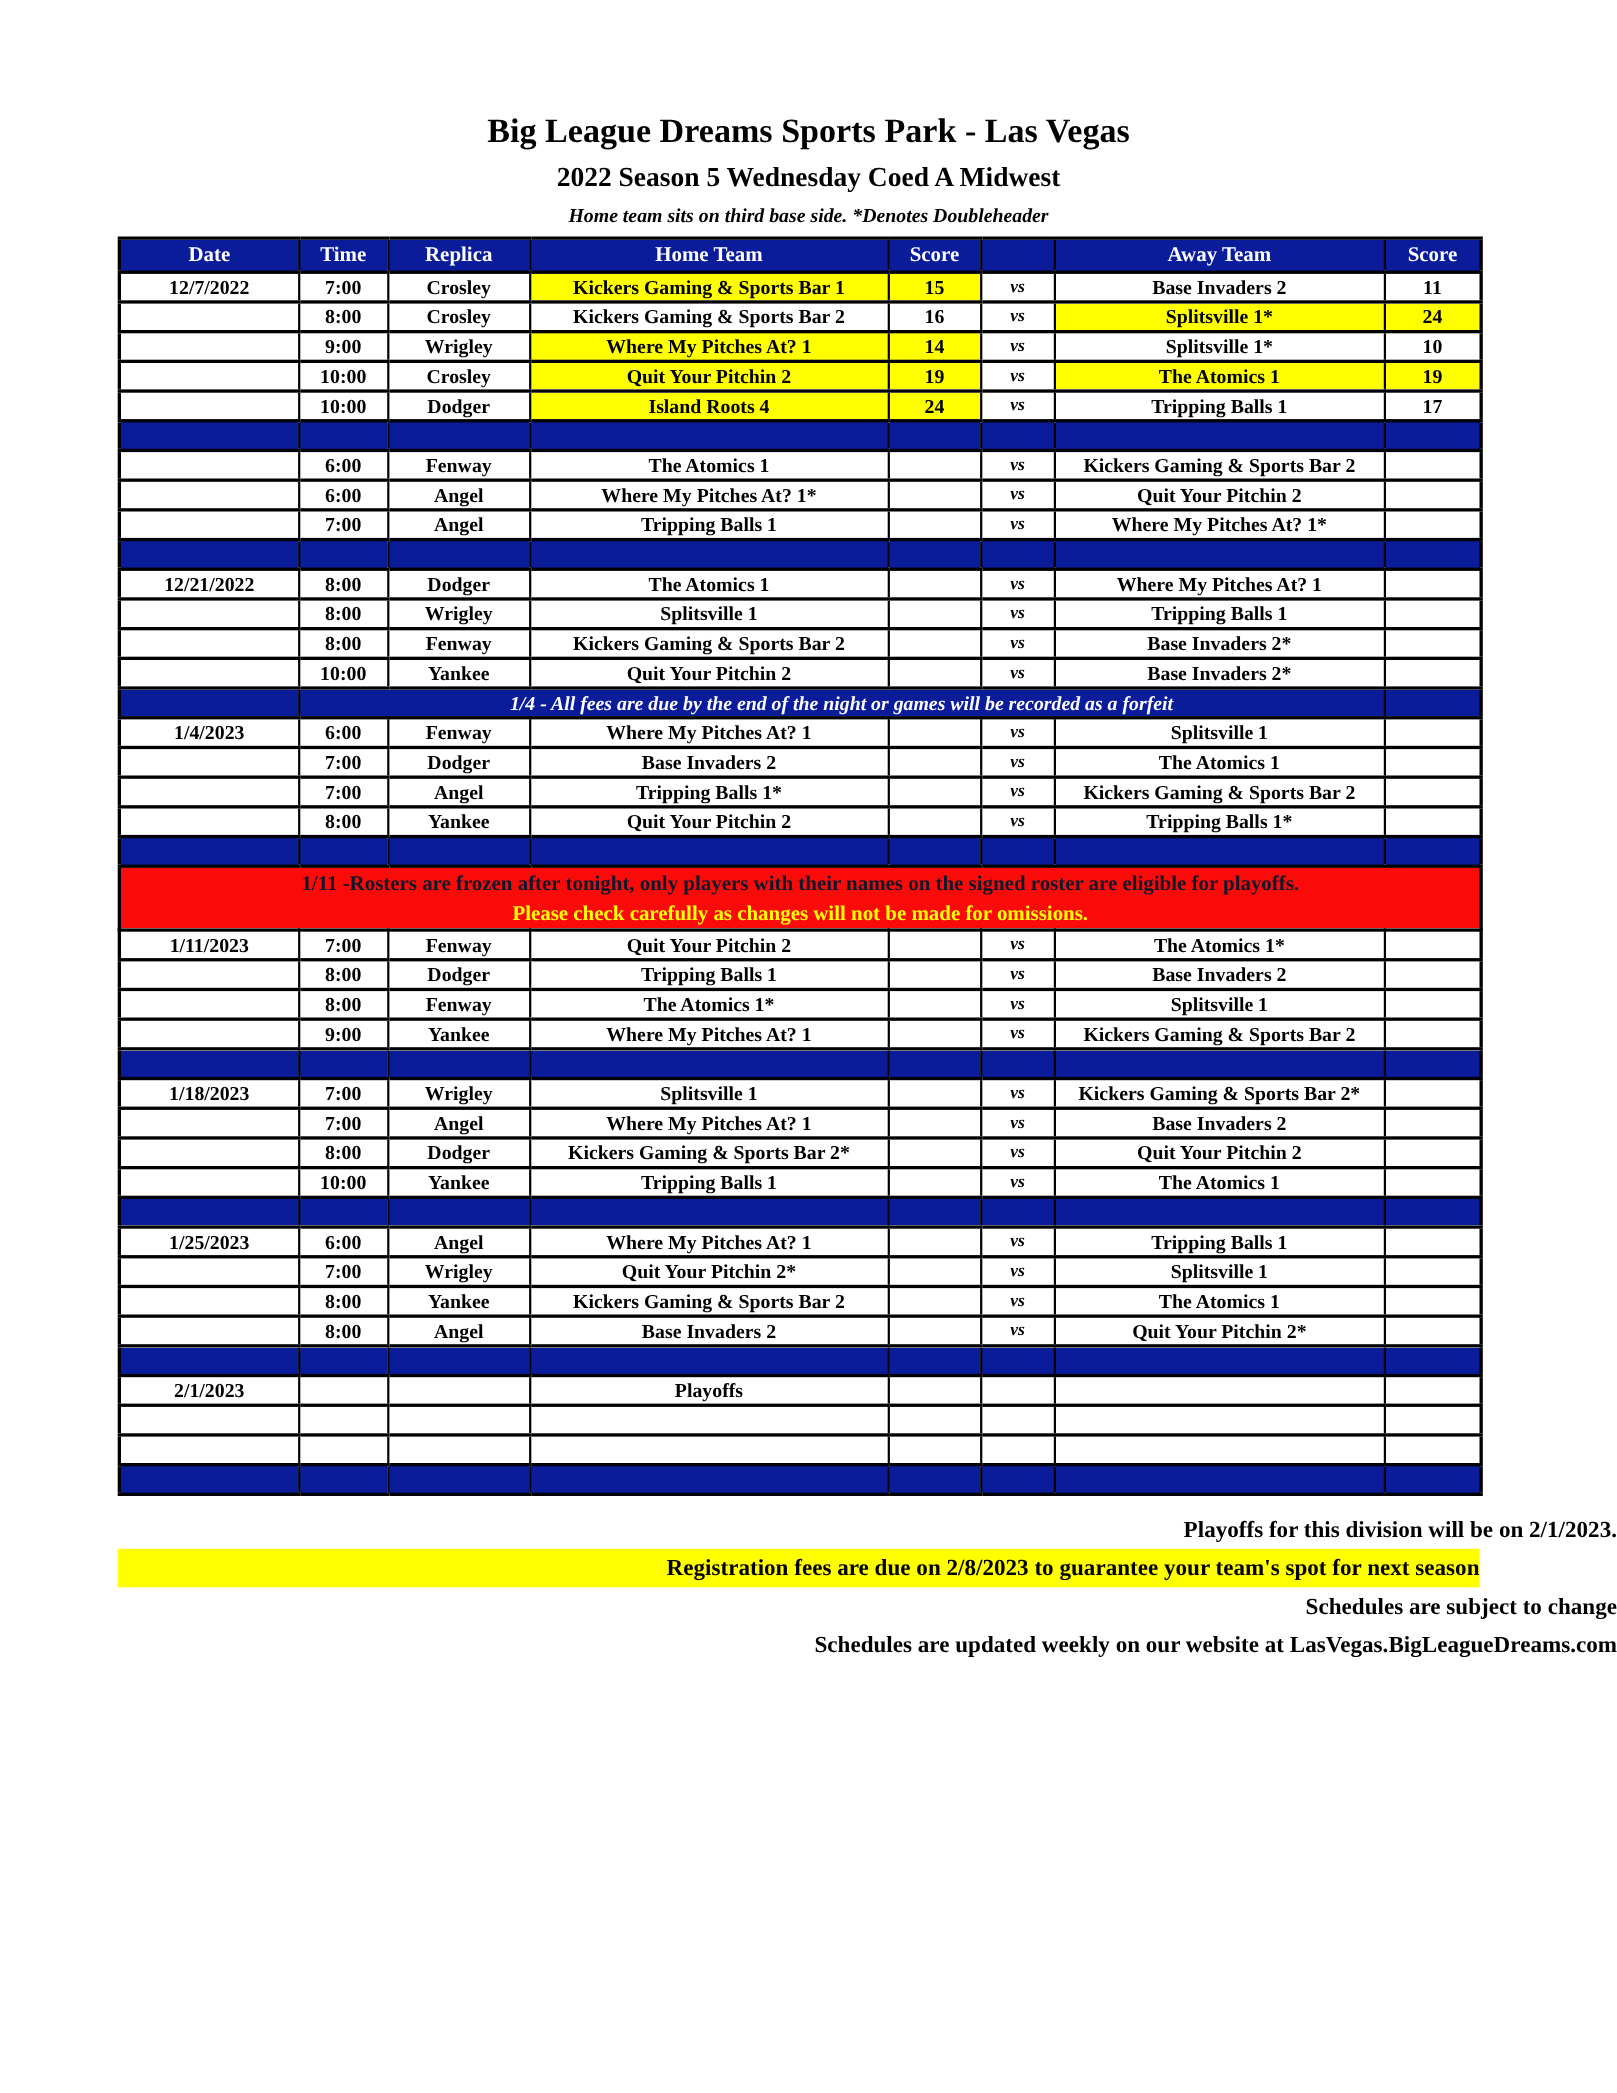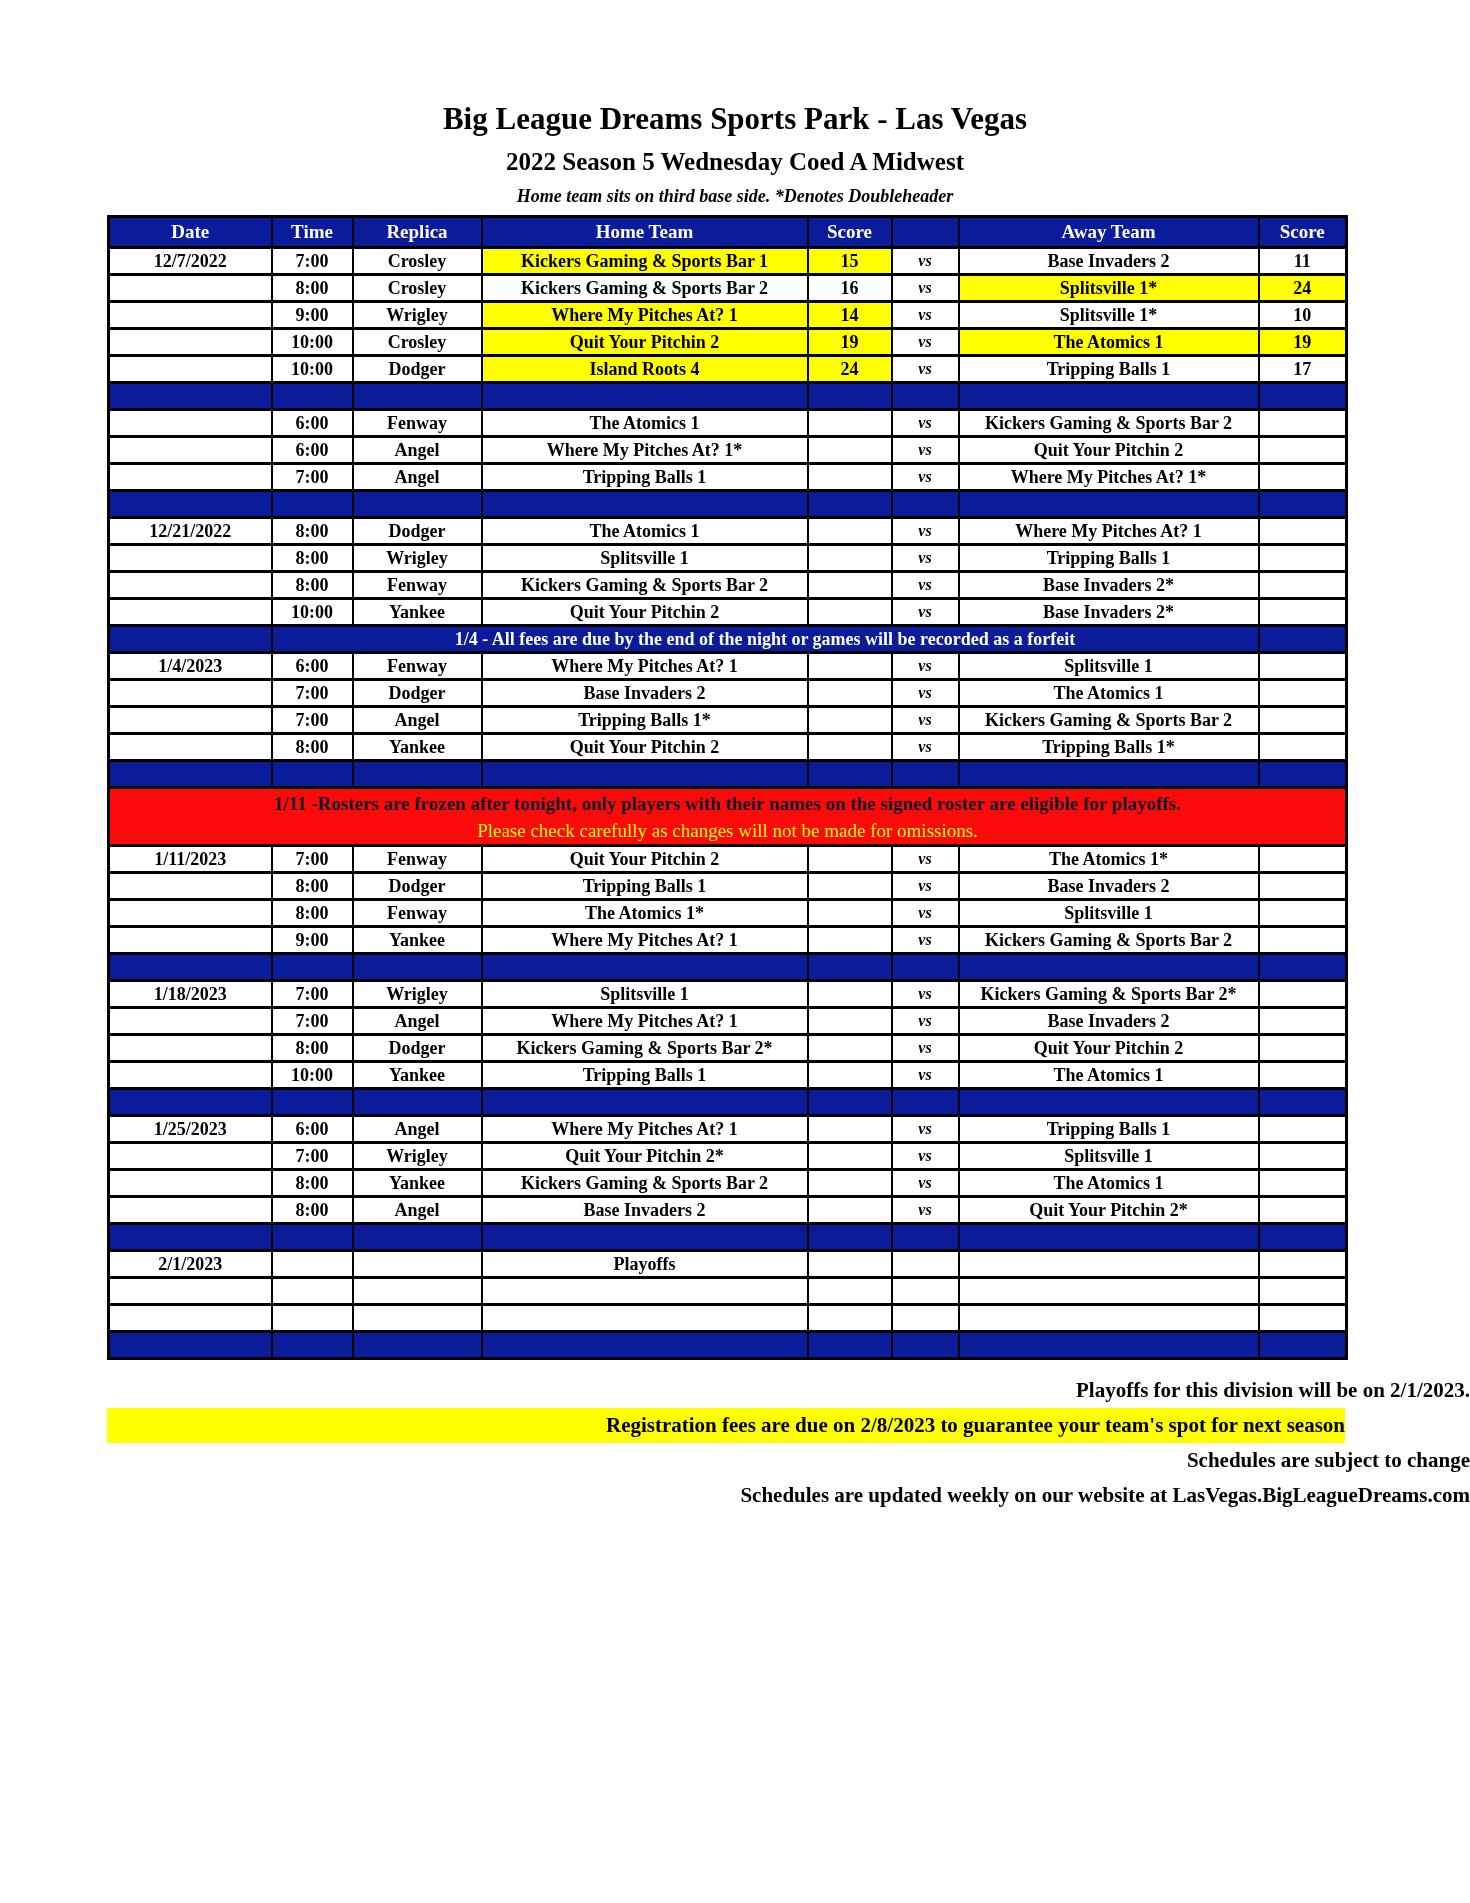--- a/index.html
+++ b/index.html
@@ -44,29 +44,30 @@
     font-size:19px;
     height:31px;
   }
   .sched td{font-size:18px;height:27px;}
   .sched td.vs{font-style:italic;font-size:16px;}
   .sched td.yellow{background:var(--yellow);}
   .sched tr.sep-row td{background:var(--navy);height:27px;}
   .sched td.banner-cell{
     background:var(--navy);color:var(--white);
     font-size:18px;
+    font-style:italic;
   }
   .sched tr.red-row td{
     background:var(--red);
     border-left:3px solid #000;border-right:3px solid #000;
     height:58px;
     white-space:normal;
   }
   .red-line1{color:#0f172a;font-size:19px;font-weight:bold;line-height:27px;}
-  .red-line2{color:var(--yellow);font-size:19px;font-weight:normal;line-height:27px;}
+  .red-line2{color:var(--yellow);font-size:19px;font-weight:bold;line-height:27px;}
 
   .doc-footer{margin:13px 0 0 107px;text-align:right;}
   .f-line{font-size:21px;font-weight:bold;line-height:35px;white-space:nowrap;}
   .f-highlight{background:var(--yellow);width:1238px;padding-left:3px;}
 </style>
 </head>
 <body>
 
 <div class="page">
 

